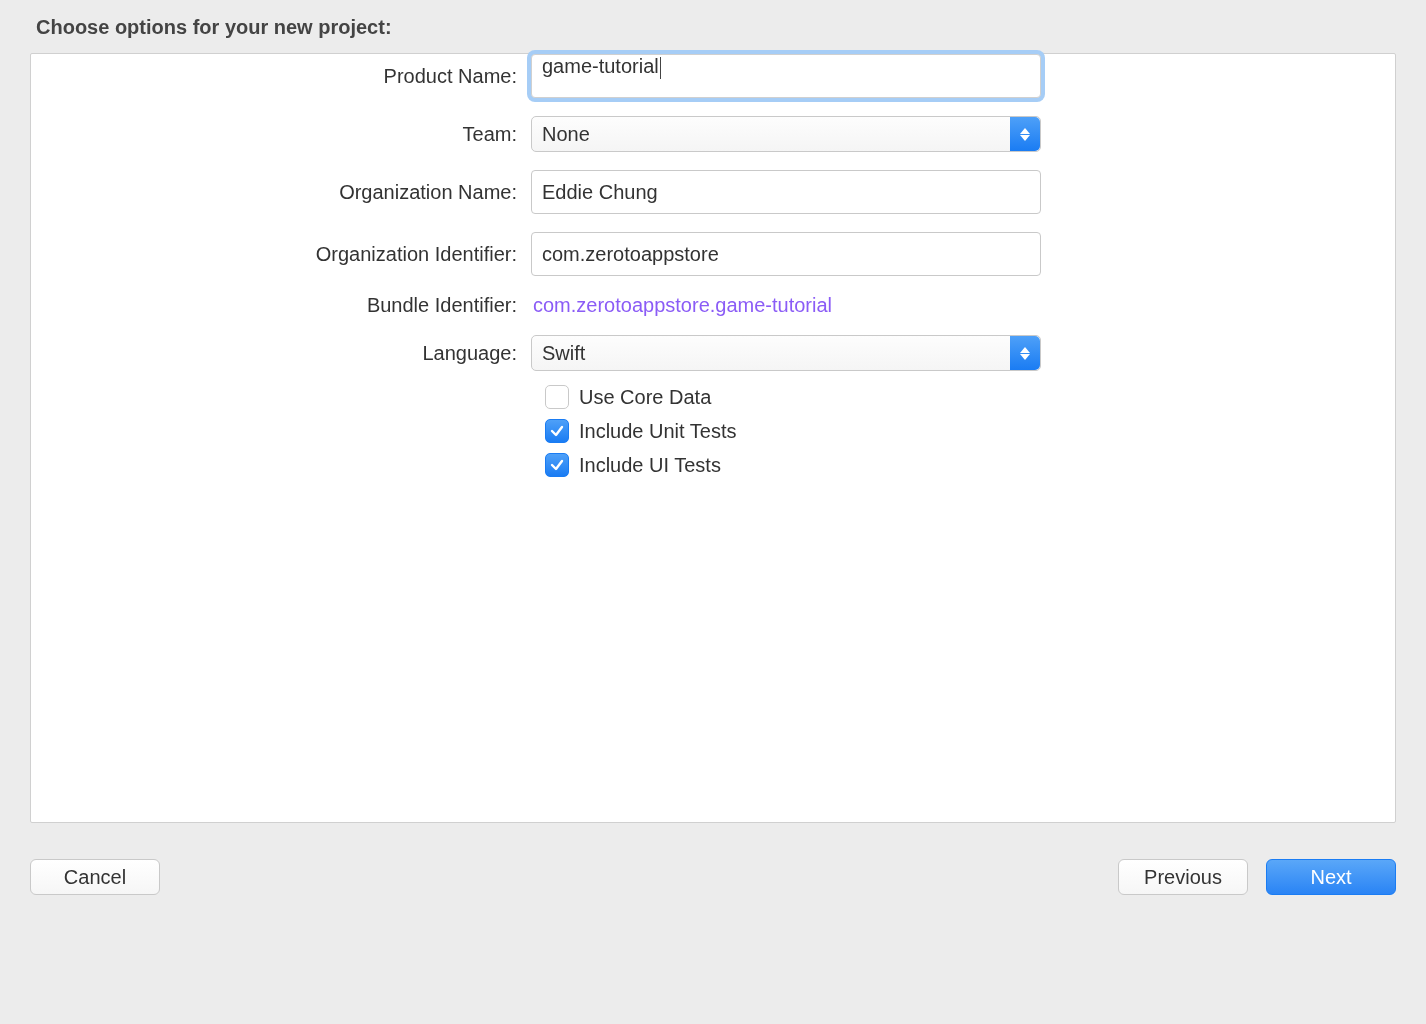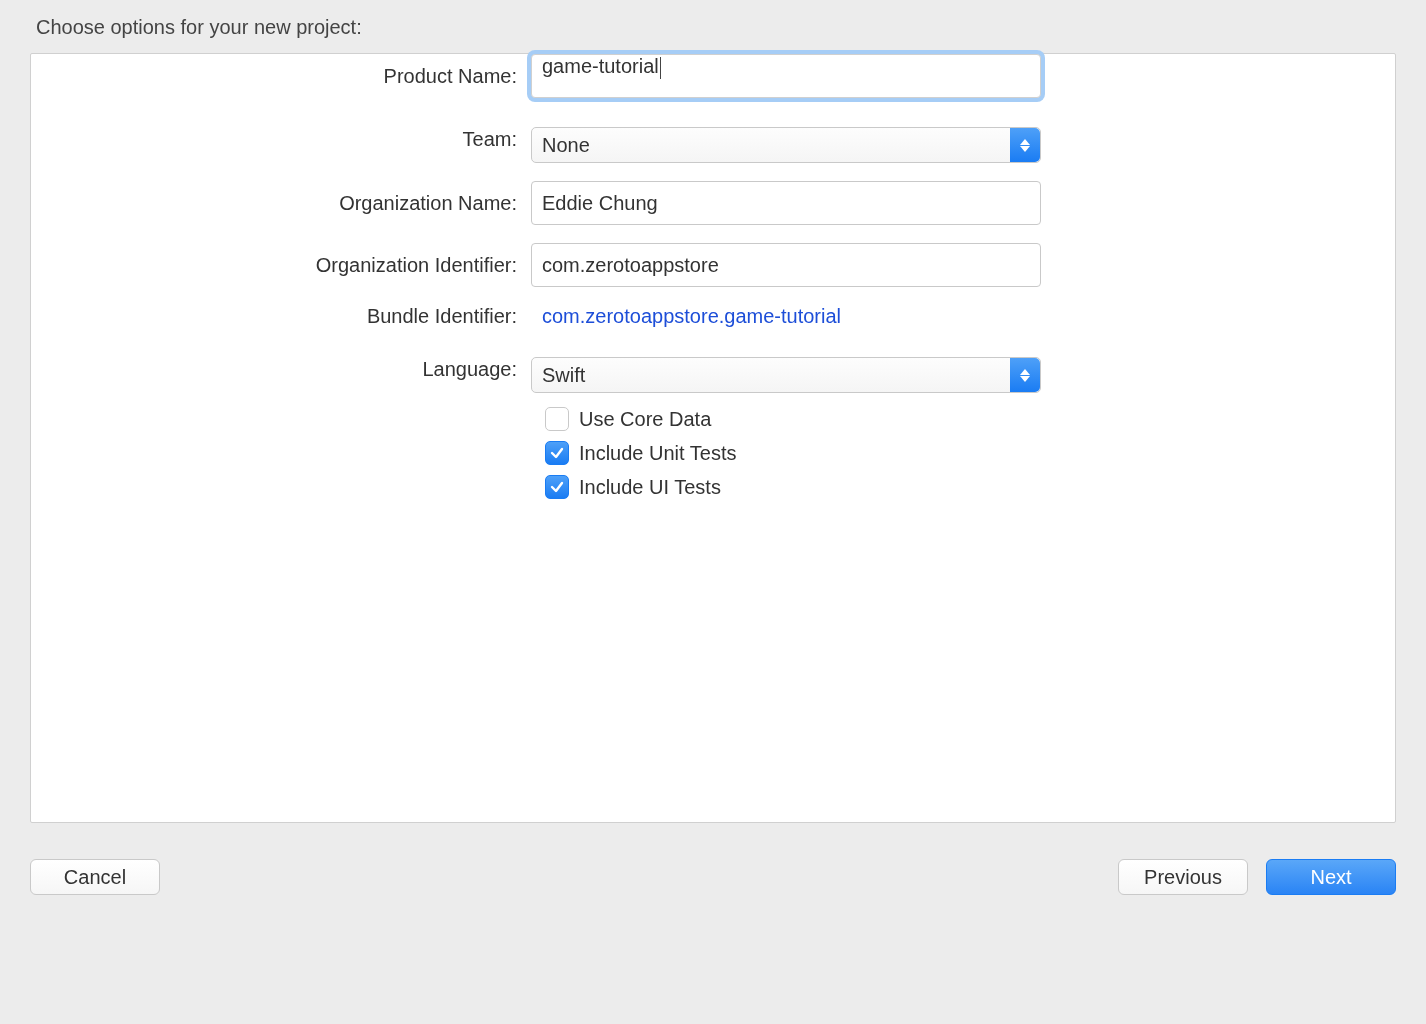--- a/index.html
+++ b/index.html
@@ -10,21 +10,21 @@
   width: 1426px;
   height: 1024px;
   overflow: hidden;
   color: #333;
 }
 .window {
   padding: 10px 30px 30px 30px;
 }
 .header {
   font-size: 20px;
-  font-weight: 400;
+  font-weight: 700;
   color: #444;
   margin: 6px 0 14px 6px;
 }
 .panel {
   background: #fff;
   border: 1px solid #d0d0d0;
   border-radius: 2px;
   height: 770px;
 }
 .form {
@@ -62,21 +62,20 @@
 }
 .select {
   width: 100%;
   height: 36px;
   border: 1px solid #c9c9c9;
   border-radius: 5px;
   background: linear-gradient(#fdfdfd,#f5f5f5);
   display: flex;
   align-items: center;
   position: relative;
-  margin-top: 11px;
 }
 .select-text {
   padding-left: 10px;
   font-size: 20px;
   color: #333;
 }
 .select-caret {
   position: absolute;
   right: 0;
   top: 0;
@@ -93,23 +92,22 @@
 }
 .caret-up, .caret-down {
   width: 0; height: 0;
   border-left: 5px solid transparent;
   border-right: 5px solid transparent;
 }
 .caret-up { border-bottom: 6px solid #fff; }
 .caret-down { border-top: 6px solid #fff; }
 .readonly-text {
   font-size: 20px;
-  color: #1d4ed8;
+  color: #8b5cf6;
   padding-left: 2px;
-  margin-left: 9px;
 }
 .check-row {
   display: flex;
   align-items: center;
   margin-bottom: 10px;
 }
 .checkbox {
   width: 24px;
   height: 24px;
   border: 1px solid #c9c9c9;

